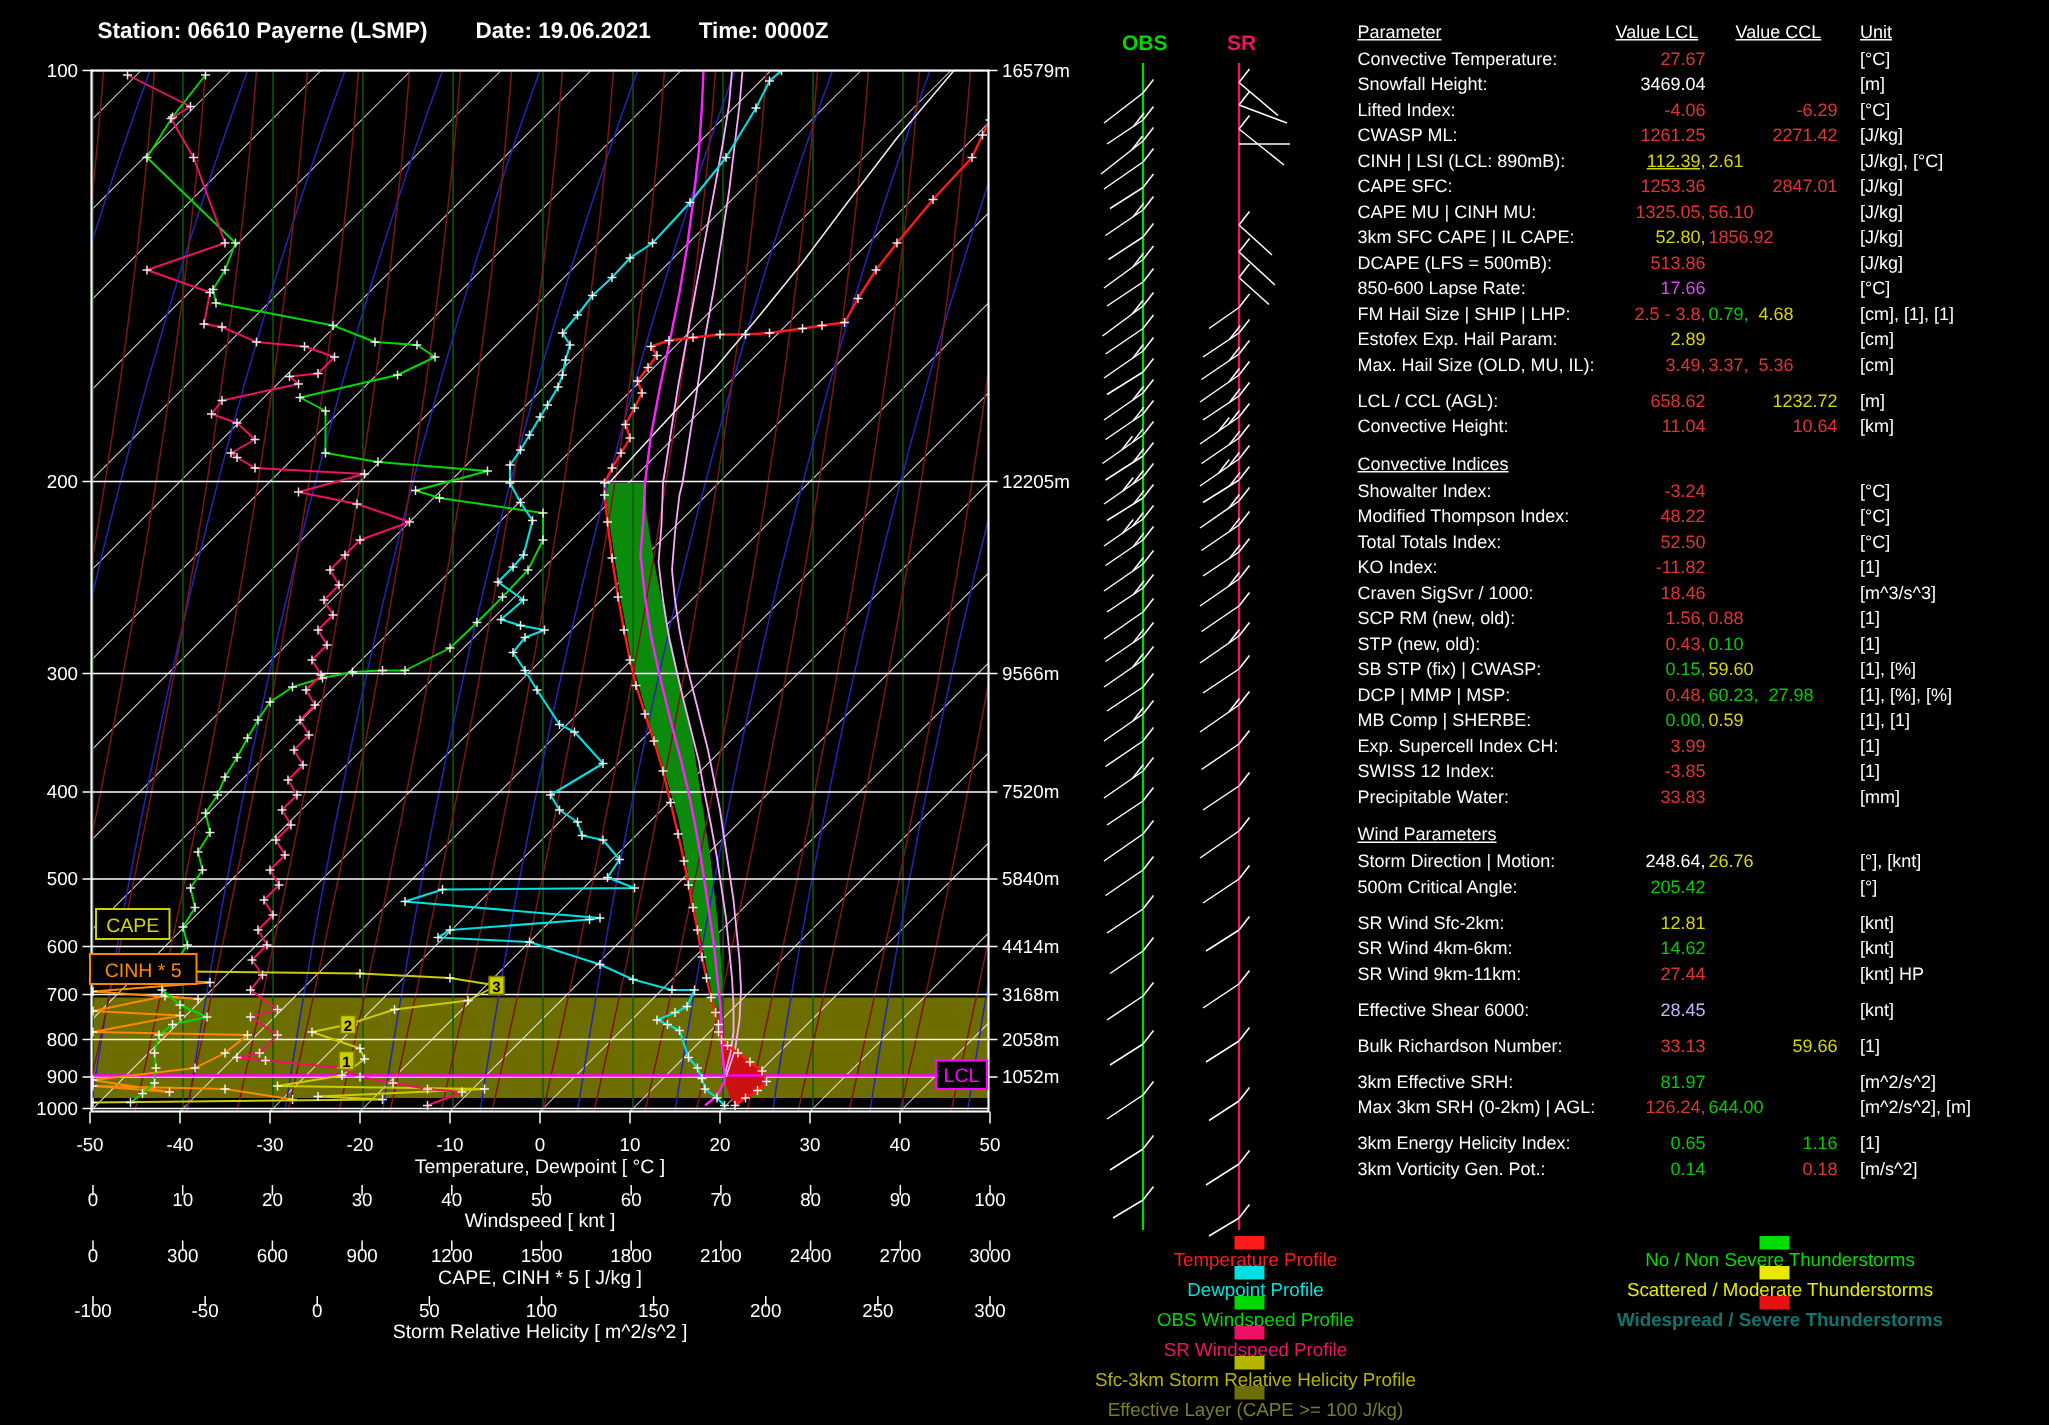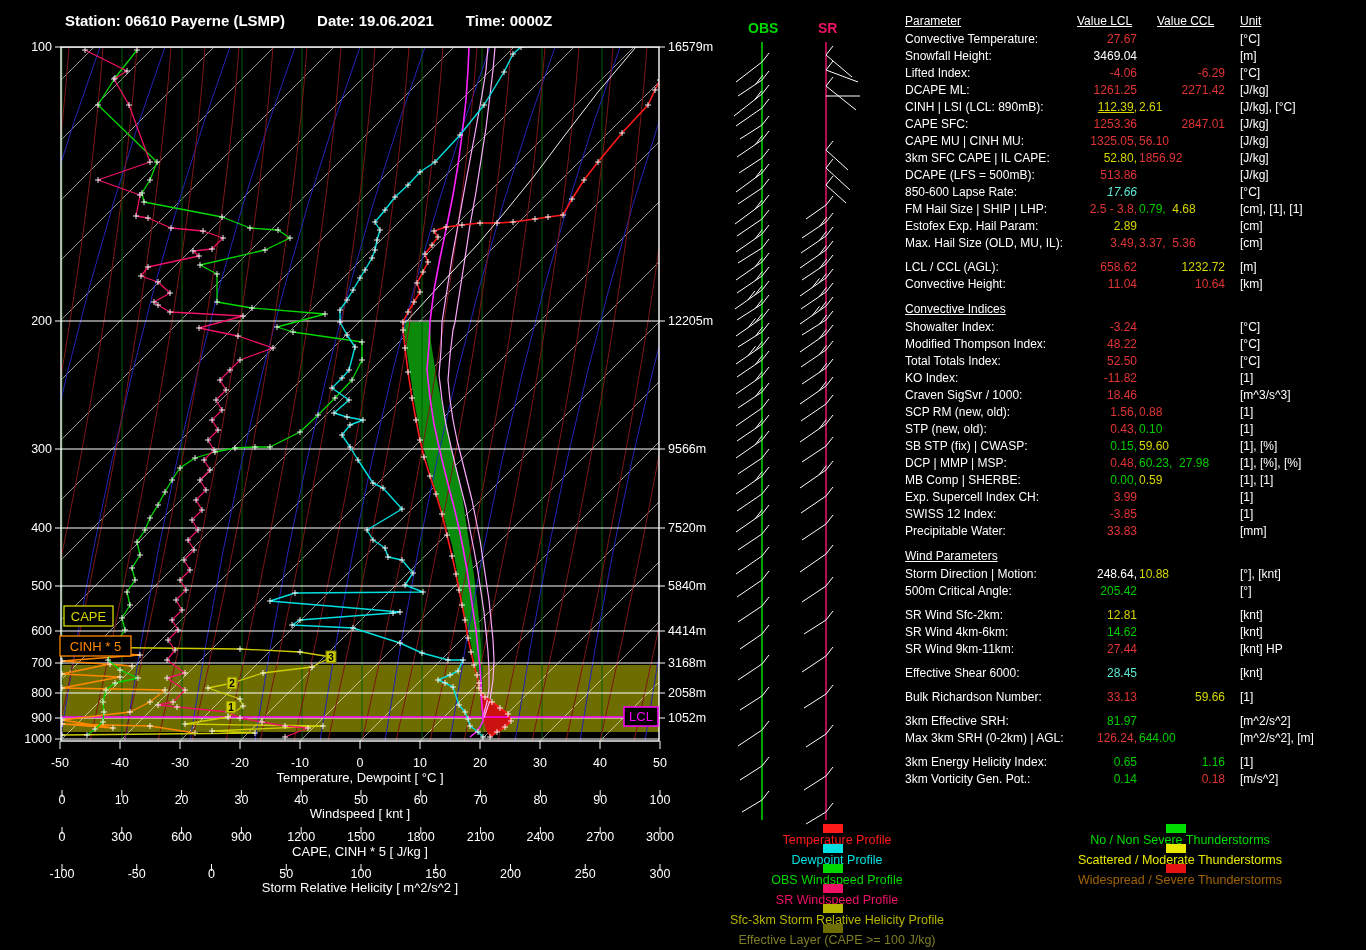--- a/index.html
+++ b/index.html
@@ -1110,53 +1110,53 @@
     <div class="hdr-row">
       <span class="h-param">Parameter</span>
       <span class="h-lcl">Value LCL</span>
       <span class="h-ccl">Value CCL</span>
       <span class="h-unit">Unit</span>
     </div>
     <div id="panel-rows">
         <div class="prow"><span class="p-label">Convective Temperature:</span><span class="p-lcl" style="color: rgb(224, 52, 52);">27.67</span><span class="p-unit">[°C]</span></div>
         <div class="prow"><span class="p-label">Snowfall Height:</span><span class="p-lcl" style="color: rgb(255, 255, 255);">3469.04</span><span class="p-unit">[m]</span></div>
         <div class="prow"><span class="p-label">Lifted Index:</span><span class="p-lcl" style="color: rgb(224, 52, 52);">-4.06</span><span class="p-ccl" style="color: rgb(224, 52, 52);">-6.29</span><span class="p-unit">[°C]</span></div>
-        <div class="prow"><span class="p-label">DCAPE ML:</span><span class="p-lcl" style="color: rgb(224, 52, 52);">1261.25</span><span class="p-ccl" style="color: rgb(224, 52, 52);">2271.42</span><span class="p-unit">[J/kg]</span></div>
+        <div class="prow"><span class="p-label">CWASP ML:</span><span class="p-lcl" style="color: rgb(224, 52, 52);">1261.25</span><span class="p-ccl" style="color: rgb(224, 52, 52);">2271.42</span><span class="p-unit">[J/kg]</span></div>
         <div class="prow"><span class="p-label">CINH | LSI (LCL: 890mB):</span><span class="p-lcl" style="color: rgb(214, 214, 0); text-decoration: underline;">112.39,</span><span class="p-rest"><span style="color: rgb(214, 214, 0);">2.61</span></span><span class="p-unit">[J/kg], [°C]</span></div>
         <div class="prow"><span class="p-label">CAPE SFC:</span><span class="p-lcl" style="color: rgb(224, 52, 52);">1253.36</span><span class="p-ccl" style="color: rgb(224, 52, 52);">2847.01</span><span class="p-unit">[J/kg]</span></div>
         <div class="prow"><span class="p-label">CAPE MU | CINH MU:</span><span class="p-lcl" style="color: rgb(224, 52, 52);">1325.05,</span><span class="p-rest"><span style="color: rgb(224, 52, 52);">56.10</span></span><span class="p-unit">[J/kg]</span></div>
         <div class="prow"><span class="p-label">3km SFC CAPE | IL CAPE:</span><span class="p-lcl" style="color: rgb(214, 214, 0);">52.80,</span><span class="p-rest"><span style="color: rgb(224, 52, 52);">1856.92</span></span><span class="p-unit">[J/kg]</span></div>
         <div class="prow"><span class="p-label">DCAPE (LFS = 500mB):</span><span class="p-lcl" style="color: rgb(224, 52, 52);">513.86</span><span class="p-unit">[J/kg]</span></div>
-        <div class="prow"><span class="p-label">850-600 Lapse Rate:</span><span class="p-lcl" style="color: #5eead4; font-style: italic;">17.66</span><span class="p-unit">[°C]</span></div>
+        <div class="prow"><span class="p-label">850-600 Lapse Rate:</span><span class="p-lcl" style="color: #d946ef;">17.66</span><span class="p-unit">[°C]</span></div>
         <div class="prow"><span class="p-label">FM Hail Size | SHIP | LHP:</span><span class="p-lcl" style="color: rgb(224, 52, 52);">2.5 - 3.8,</span><span class="p-rest"><span style="color: rgb(0, 204, 0);">0.79,  </span><span style="color: rgb(214, 214, 0);">4.68</span></span><span class="p-unit">[cm], [1], [1]</span></div>
         <div class="prow"><span class="p-label">Estofex Exp. Hail Param:</span><span class="p-lcl" style="color: rgb(214, 214, 0);">2.89</span><span class="p-unit">[cm]</span></div>
         <div class="prow"><span class="p-label">Max. Hail Size (OLD, MU, IL):</span><span class="p-lcl" style="color: rgb(224, 52, 52);">3.49,</span><span class="p-rest"><span style="color: rgb(224, 52, 52);">3.37,  </span><span style="color: rgb(224, 52, 52);">5.36</span></span><span class="p-unit">[cm]</span></div>
         <div class="prow gap"><span class="p-label">LCL / CCL (AGL):</span><span class="p-lcl" style="color: rgb(224, 52, 52);">658.62</span><span class="p-ccl" style="color: rgb(214, 214, 0);">1232.72</span><span class="p-unit">[m]</span></div>
         <div class="prow"><span class="p-label">Convective Height:</span><span class="p-lcl" style="color: rgb(224, 52, 52);">11.04</span><span class="p-ccl" style="color: rgb(224, 52, 52);">10.64</span><span class="p-unit">[km]</span></div>
         <div class="sect">Convective Indices</div>
         <div class="prow"><span class="p-label">Showalter Index:</span><span class="p-lcl" style="color: rgb(224, 52, 52);">-3.24</span><span class="p-unit">[°C]</span></div>
         <div class="prow"><span class="p-label">Modified Thompson Index:</span><span class="p-lcl" style="color: rgb(224, 52, 52);">48.22</span><span class="p-unit">[°C]</span></div>
         <div class="prow"><span class="p-label">Total Totals Index:</span><span class="p-lcl" style="color: rgb(224, 52, 52);">52.50</span><span class="p-unit">[°C]</span></div>
         <div class="prow"><span class="p-label">KO Index:</span><span class="p-lcl" style="color: rgb(224, 52, 52);">-11.82</span><span class="p-unit">[1]</span></div>
         <div class="prow"><span class="p-label">Craven SigSvr / 1000:</span><span class="p-lcl" style="color: rgb(224, 52, 52);">18.46</span><span class="p-unit">[m^3/s^3]</span></div>
         <div class="prow"><span class="p-label">SCP RM (new, old):</span><span class="p-lcl" style="color: rgb(224, 52, 52);">1.56,</span><span class="p-rest"><span style="color: rgb(224, 52, 52);">0.88</span></span><span class="p-unit">[1]</span></div>
         <div class="prow"><span class="p-label">STP (new, old):</span><span class="p-lcl" style="color: rgb(224, 52, 52);">0.43,</span><span class="p-rest"><span style="color: rgb(0, 204, 0);">0.10</span></span><span class="p-unit">[1]</span></div>
         <div class="prow"><span class="p-label">SB STP (fix) | CWASP:</span><span class="p-lcl" style="color: rgb(0, 204, 0);">0.15,</span><span class="p-rest"><span style="color: rgb(214, 214, 0);">59.60</span></span><span class="p-unit">[1], [%]</span></div>
         <div class="prow"><span class="p-label">DCP | MMP | MSP:</span><span class="p-lcl" style="color: rgb(224, 52, 52);">0.48,</span><span class="p-rest"><span style="color: rgb(0, 204, 0);">60.23,  </span><span style="color: rgb(0, 204, 0);">27.98</span></span><span class="p-unit">[1], [%], [%]</span></div>
         <div class="prow"><span class="p-label">MB Comp | SHERBE:</span><span class="p-lcl" style="color: rgb(0, 204, 0);">0.00,</span><span class="p-rest"><span style="color: rgb(214, 214, 0);">0.59</span></span><span class="p-unit">[1], [1]</span></div>
         <div class="prow"><span class="p-label">Exp. Supercell Index CH:</span><span class="p-lcl" style="color: rgb(224, 52, 52);">3.99</span><span class="p-unit">[1]</span></div>
         <div class="prow"><span class="p-label">SWISS 12 Index:</span><span class="p-lcl" style="color: rgb(224, 52, 52);">-3.85</span><span class="p-unit">[1]</span></div>
         <div class="prow"><span class="p-label">Precipitable Water:</span><span class="p-lcl" style="color: rgb(224, 52, 52);">33.83</span><span class="p-unit">[mm]</span></div>
         <div class="sect">Wind Parameters</div>
-        <div class="prow"><span class="p-label">Storm Direction | Motion:</span><span class="p-lcl" style="color: rgb(255, 255, 255);">248.64,</span><span class="p-rest"><span style="color: rgb(214, 214, 0);">10.88</span></span><span class="p-unit">[°], [knt]</span></div>
+        <div class="prow"><span class="p-label">Storm Direction | Motion:</span><span class="p-lcl" style="color: rgb(255, 255, 255);">248.64,</span><span class="p-rest"><span style="color: rgb(214, 214, 0);">26.76</span></span><span class="p-unit">[°], [knt]</span></div>
         <div class="prow"><span class="p-label">500m Critical Angle:</span><span class="p-lcl" style="color: rgb(0, 204, 0);">205.42</span><span class="p-unit">[°]</span></div>
         <div class="prow gap"><span class="p-label">SR Wind Sfc-2km:</span><span class="p-lcl" style="color: rgb(214, 214, 0);">12.81</span><span class="p-unit">[knt]</span></div>
         <div class="prow"><span class="p-label">SR Wind 4km-6km:</span><span class="p-lcl" style="color: rgb(0, 204, 0);">14.62</span><span class="p-unit">[knt]</span></div>
         <div class="prow"><span class="p-label">SR Wind 9km-11km:</span><span class="p-lcl" style="color: rgb(224, 52, 52);">27.44</span><span class="p-unit">[knt] HP</span></div>
-        <div class="prow gap"><span class="p-label">Effective Shear 6000:</span><span class="p-lcl" style="color: #5eead4;">28.45</span><span class="p-unit">[knt]</span></div>
+        <div class="prow gap"><span class="p-label">Effective Shear 6000:</span><span class="p-lcl" style="color: #c4b5fd;">28.45</span><span class="p-unit">[knt]</span></div>
         <div class="prow gap"><span class="p-label">Bulk Richardson Number:</span><span class="p-lcl" style="color: rgb(224, 52, 52);">33.13</span><span class="p-ccl" style="color: rgb(214, 214, 0);">59.66</span><span class="p-unit">[1]</span></div>
         <div class="prow gap"><span class="p-label">3km Effective SRH:</span><span class="p-lcl" style="color: rgb(0, 204, 0);">81.97</span><span class="p-unit">[m^2/s^2]</span></div>
         <div class="prow"><span class="p-label">Max 3km SRH (0-2km) | AGL:</span><span class="p-lcl" style="color: rgb(224, 52, 52);">126.24,</span><span class="p-rest"><span style="color: rgb(0, 204, 0);">644.00</span></span><span class="p-unit">[m^2/s^2], [m]</span></div>
         <div class="prow gap"><span class="p-label">3km Energy Helicity Index:</span><span class="p-lcl" style="color: rgb(0, 204, 0);">0.65</span><span class="p-ccl" style="color: rgb(0, 204, 0);">1.16</span><span class="p-unit">[1]</span></div>
         <div class="prow"><span class="p-label">3km Vorticity Gen. Pot.:</span><span class="p-lcl" style="color: rgb(0, 204, 0);">0.14</span><span class="p-ccl" style="color: rgb(224, 52, 52);">0.18</span><span class="p-unit">[m/s^2]</span></div>
       </div>
   </div>
 
   <div id="legend-left" class="legend">
       <div class="leg-item">
@@ -1188,17 +1188,17 @@
       <div class="leg-item">
         <span class="leg-swatch" style="background: rgb(0, 221, 0);"></span>
         <span class="leg-text" style="color: rgb(0, 221, 0);">No / Non Severe Thunderstorms</span>
       </div>
       <div class="leg-item">
         <span class="leg-swatch" style="background: rgb(232, 232, 0);"></span>
         <span class="leg-text" style="color: rgb(232, 232, 0);">Scattered / Moderate Thunderstorms</span>
       </div>
       <div class="leg-item">
         <span class="leg-swatch" style="background: rgb(232, 17, 17);"></span>
-        <span class="leg-text" style="color: #a16207;">Widespread / Severe Thunderstorms</span>
+        <span class="leg-text" style="color: #0f766e; font-weight: bold;">Widespread / Severe Thunderstorms</span>
       </div>
     </div>
 
 </div>
 
 </body></html>

